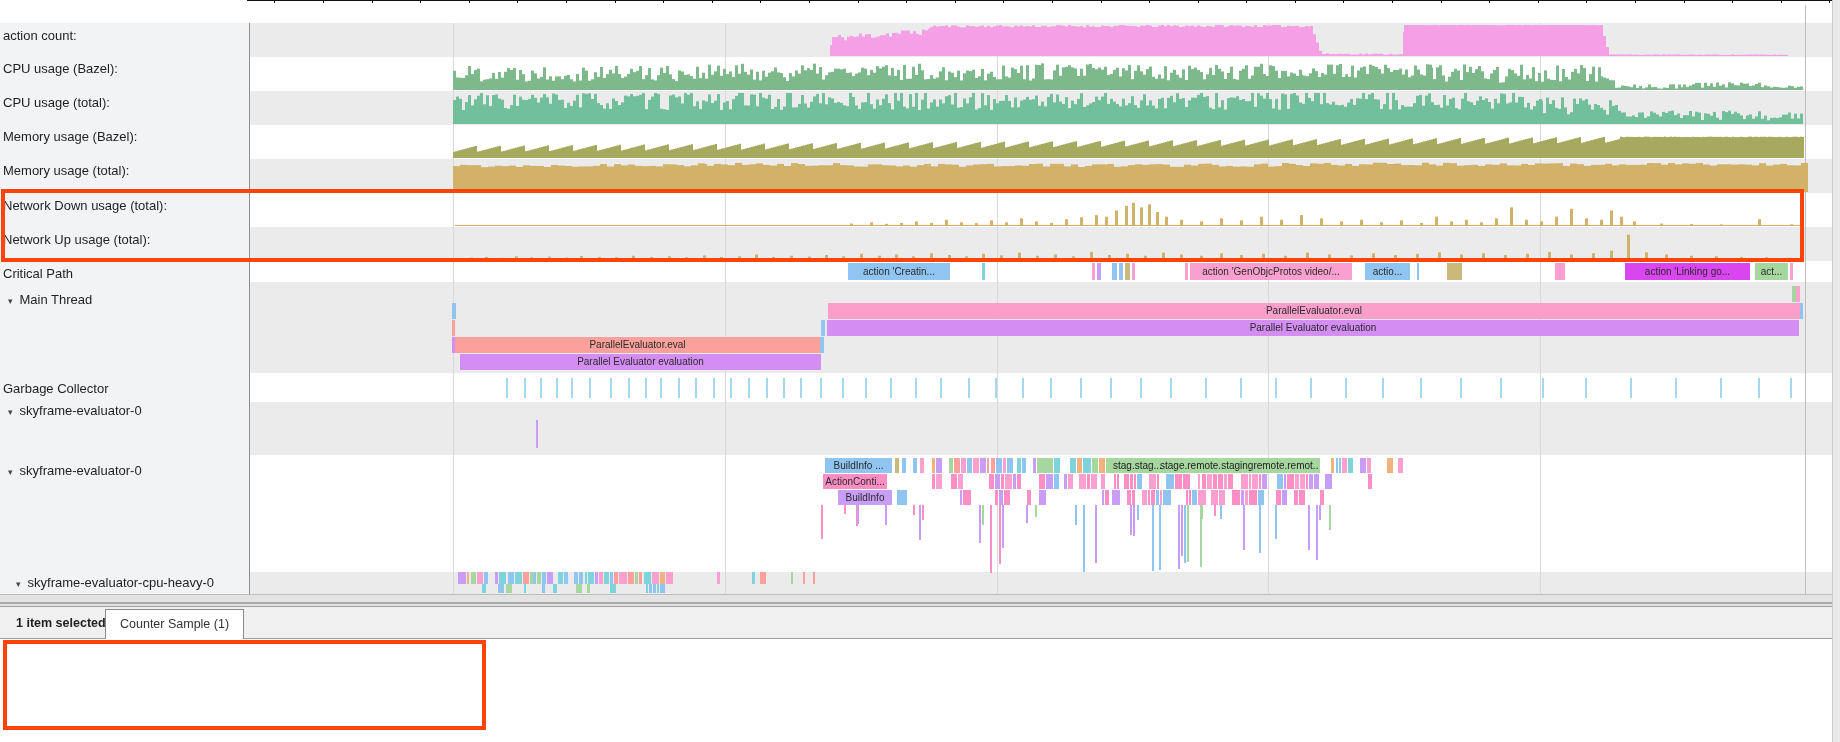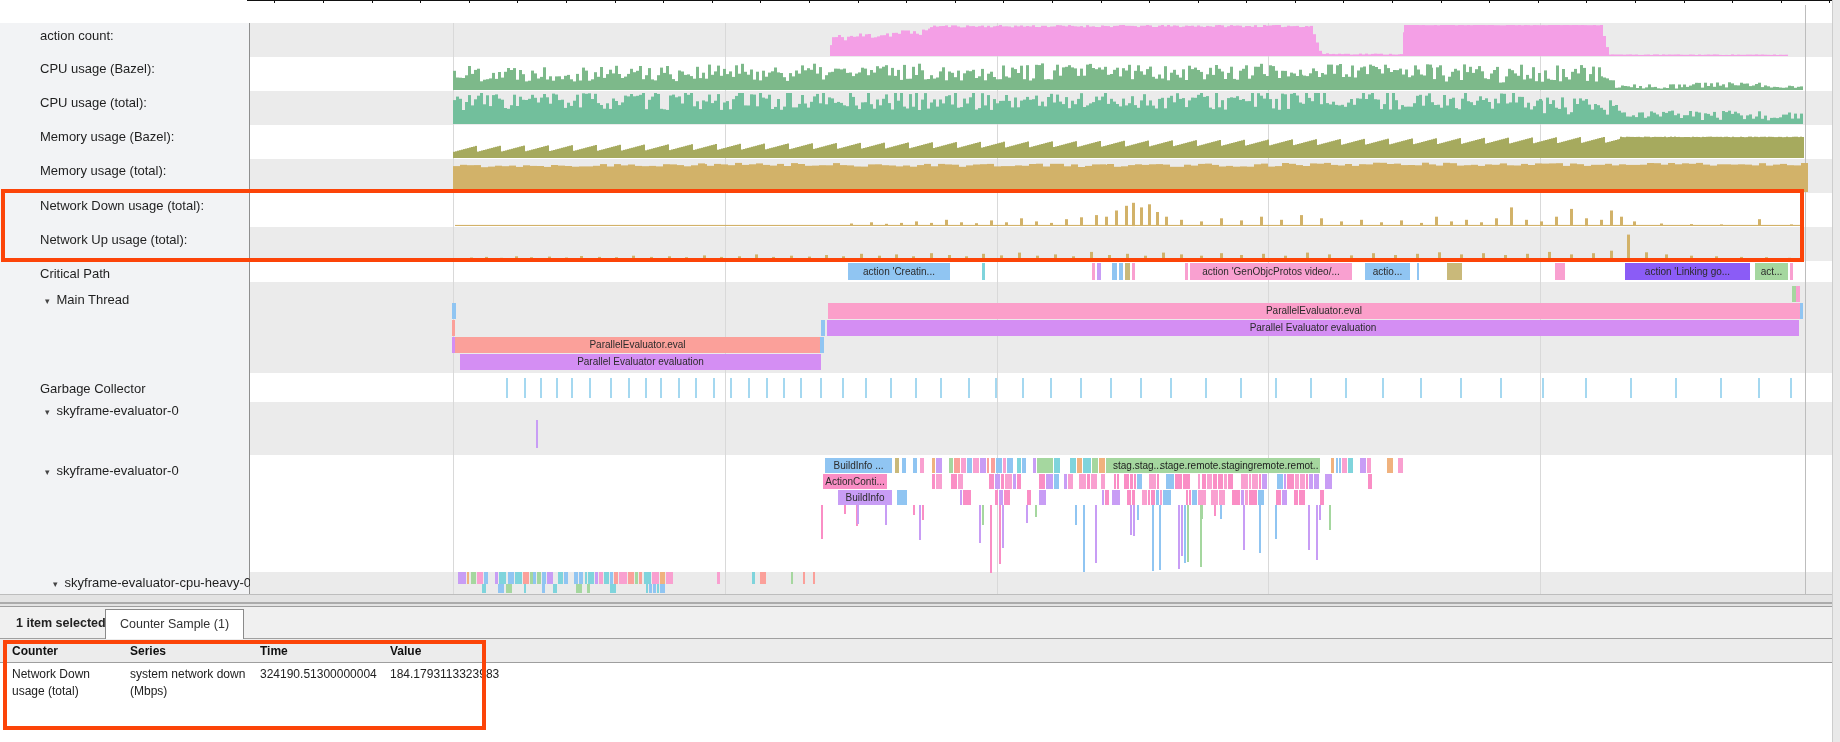--- a/index.html
+++ b/index.html
@@ -11,21 +11,21 @@
   #ruler .tick{position:absolute;top:0;width:1px;background:#111;}
   #ruler .topline{position:absolute;top:0;height:1px;background:#111;}
   
   .process-bar{position:absolute;left:0;top:5px;width:1840px;height:18px;background:#dfdfdf;
     border-top:1px solid #c2c2c2;border-bottom:1px solid #9a9a9a;box-sizing:border-box;
     font-size:11.5px;color:#333;line-height:16px;}
   .process-bar .tri{display:inline-block;margin:0 5px 0 6px;font-size:9px;color:#444;}
   
   #sidebar{position:absolute;left:0;top:23px;width:250px;height:571px;background:#f2f3f5;
     border-right:1px solid #8f8f8f;box-sizing:border-box;}
-  .side-label{position:absolute;font-size:13px;color:#1f1f1f;white-space:nowrap;margin-left:37px;}
+  .side-label{position:absolute;font-size:13px;color:#1f1f1f;white-space:nowrap;}
   .side-label .tri{font-size:9px;color:#444;margin-right:7px;}
   .chip{position:absolute;font-size:10px;color:#2b2b2b;text-align:center;overflow:hidden;
     white-space:nowrap;line-height:15px;}
   .glabel{position:absolute;font-size:10px;color:#1e1e1e;white-space:nowrap;overflow:hidden;}
   
   #splitter{position:absolute;left:0;top:594px;width:1840px;height:13px;background:#e3e3e3;
     border-top:1px solid #bdbdbd;border-bottom:1px solid #9e9e9e;box-sizing:border-box;}
   #splitter .mid{position:absolute;left:0;top:7px;width:100%;height:2px;background:#ababab;}
   
   #tabbar{position:absolute;left:0;top:607px;width:1840px;height:32px;background:#f0f0f0;}
@@ -2421,21 +2421,21 @@
       <div class=" chip" style="position: absolute; left: 1112px; top: 263px; width: 5px; height: 17px; background: rgb(144, 197, 242); line-height: 17px; pointer-events: auto;"></div>
       <div class=" chip" style="position: absolute; left: 1119px; top: 263px; width: 4px; height: 17px; background: rgb(144, 197, 242); line-height: 17px; pointer-events: auto;"></div>
       <div class=" chip" style="position: absolute; left: 1125px; top: 263px; width: 5px; height: 17px; background: rgb(201, 185, 122); line-height: 17px; pointer-events: auto;"></div>
       <div class=" chip" style="position: absolute; left: 1132px; top: 263px; width: 3px; height: 17px; background: rgb(249, 160, 208); line-height: 17px; pointer-events: auto;"></div>
       <div class=" chip" style="position: absolute; left: 1185px; top: 263px; width: 3px; height: 17px; background: rgb(249, 160, 208); line-height: 17px; pointer-events: auto;"></div>
       <div class=" chip" style="position: absolute; left: 1190px; top: 263px; width: 162px; height: 17px; background: rgb(249, 160, 208); line-height: 17px; pointer-events: auto;">action 'GenObjcProtos video/...</div>
       <div class=" chip" style="position: absolute; left: 1365px; top: 263px; width: 45px; height: 17px; background: rgb(144, 197, 242); line-height: 17px; pointer-events: auto;">actio...</div>
       <div class=" chip" style="position: absolute; left: 1417px; top: 263px; width: 2px; height: 17px; background: rgb(144, 197, 242); line-height: 17px; pointer-events: auto;"></div>
       <div class=" chip" style="position: absolute; left: 1447px; top: 263px; width: 15px; height: 17px; background: rgb(201, 185, 122); line-height: 17px; pointer-events: auto;"></div>
       <div class=" chip" style="position: absolute; left: 1555px; top: 263px; width: 10px; height: 17px; background: rgb(249, 160, 208); line-height: 17px; pointer-events: auto;"></div>
-      <div class=" chip" style="position: absolute; left: 1625px; top: 263px; width: 125px; height: 17px; background: #8b5cf6; line-height: 17px; pointer-events: auto;">action 'Linking go...</div>
+      <div class=" chip" style="position: absolute; left: 1625px; top: 263px; width: 125px; height: 17px; background: #d946ef; line-height: 17px; pointer-events: auto;">action 'Linking go...</div>
       <div class=" chip" style="position: absolute; left: 1755px; top: 263px; width: 33px; height: 17px; background: rgb(165, 215, 159); line-height: 17px; pointer-events: auto;">act...</div>
       <div class=" chip" style="position: absolute; left: 1790px; top: 263px; width: 3px; height: 17px; background: rgb(249, 160, 208); line-height: 17px; pointer-events: auto;"></div>
       <div class=" chip" style="position: absolute; left: 1792px; top: 286px; width: 4px; height: 16px; background: rgb(165, 215, 159); line-height: 16px; pointer-events: auto;"></div>
       <div class=" chip" style="position: absolute; left: 1796px; top: 286px; width: 4px; height: 16px; background: rgb(249, 160, 208); line-height: 16px; pointer-events: auto;"></div>
       <div class=" chip" style="position: absolute; left: 452px; top: 303px; width: 4px; height: 16px; background: rgb(144, 197, 242); line-height: 16px; pointer-events: auto;"></div>
       <div class=" chip" style="position: absolute; left: 828px; top: 303px; width: 972px; height: 16px; background: rgb(251, 159, 202); line-height: 16px; pointer-events: auto;">ParallelEvaluator.eval</div>
       <div class=" chip" style="position: absolute; left: 1800px; top: 303px; width: 3px; height: 16px; background: rgb(144, 197, 242); line-height: 16px; pointer-events: auto;"></div>
       <div class=" chip" style="position: absolute; left: 452px; top: 320px; width: 3px; height: 16px; background: rgb(251, 160, 154); line-height: 16px; pointer-events: auto;"></div>
       <div class=" chip" style="position: absolute; left: 821px; top: 320px; width: 4px; height: 16px; background: rgb(144, 197, 242); line-height: 16px; pointer-events: auto;"></div>
       <div class=" chip" style="position: absolute; left: 827px; top: 320px; width: 972px; height: 16px; background: rgb(212, 142, 243); line-height: 16px; pointer-events: auto;">Parallel Evaluator evaluation</div>
@@ -2671,28 +2671,17 @@
   <div id="splitter">
       <div class="mid"></div>
     </div>
 
   <div id="tabbar">
     <div class="barline"></div>
     <span id="status-text">1 item selected.</span>
     <div id="tab-counter">Counter Sample (1)</div>
   </div>
 
-  <div id="details">
-    <div class="hdrband"></div>
-    <span class="th" style="left:12px">Counter</span>
-    <span class="th" style="left:130px">Series</span>
-    <span class="th" style="left:260px">Time</span>
-    <span class="th" style="left:390px">Value</span>
-    <div class="td" style="left:12px;width:110px">Network Down usage (total)</div>
-    <div class="td" style="left:130px;width:118px">system network down (Mbps)</div>
-    <div class="td" style="left:260px;width:128px">324190.51300000004</div>
-    <div class="td" style="left:390px;width:130px">184.1793113323983</div>
-  </div>
 
   <div id="hl1" class="hl" style="left: 1px; top: 189px; width: 1803px; height: 73px;"></div>
   <div id="hl2" class="hl" style="left: 3px; top: 640px; width: 483px; height: 90px;"></div>
   <div id="scrollrail"></div>
 </div>
 
 </body></html>

